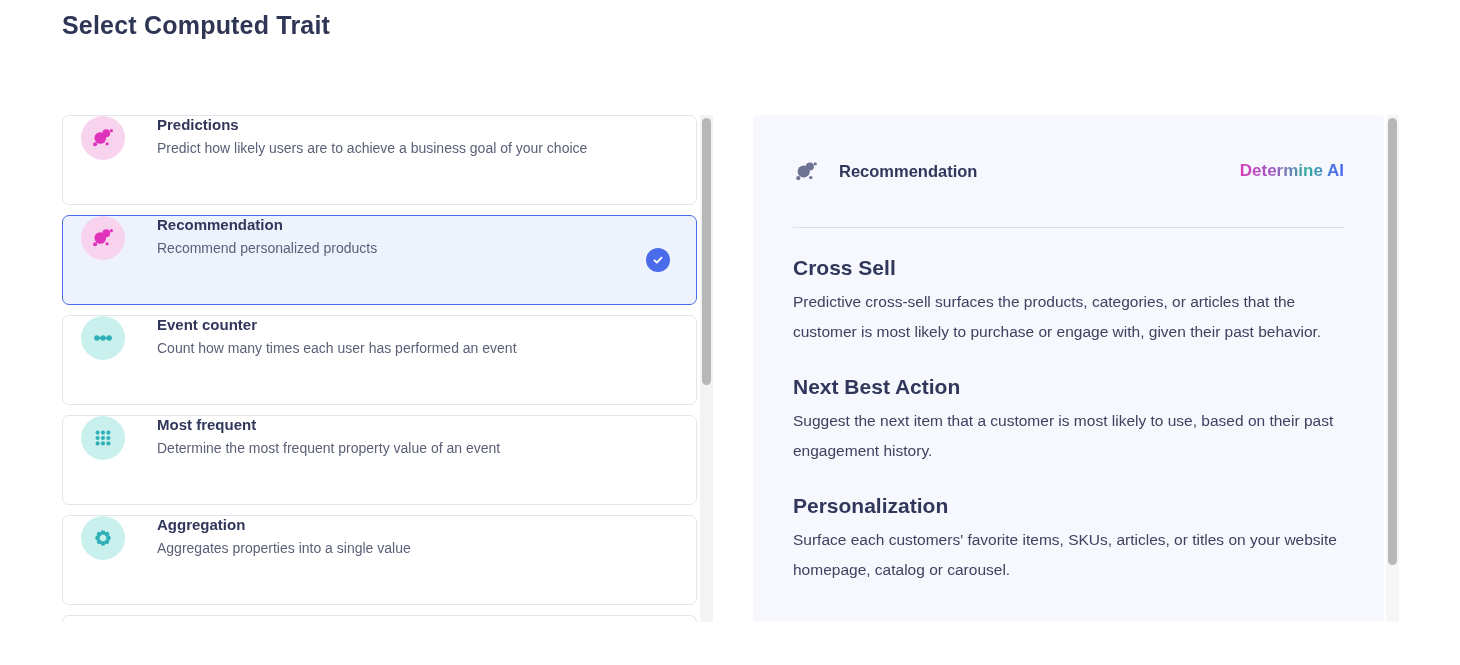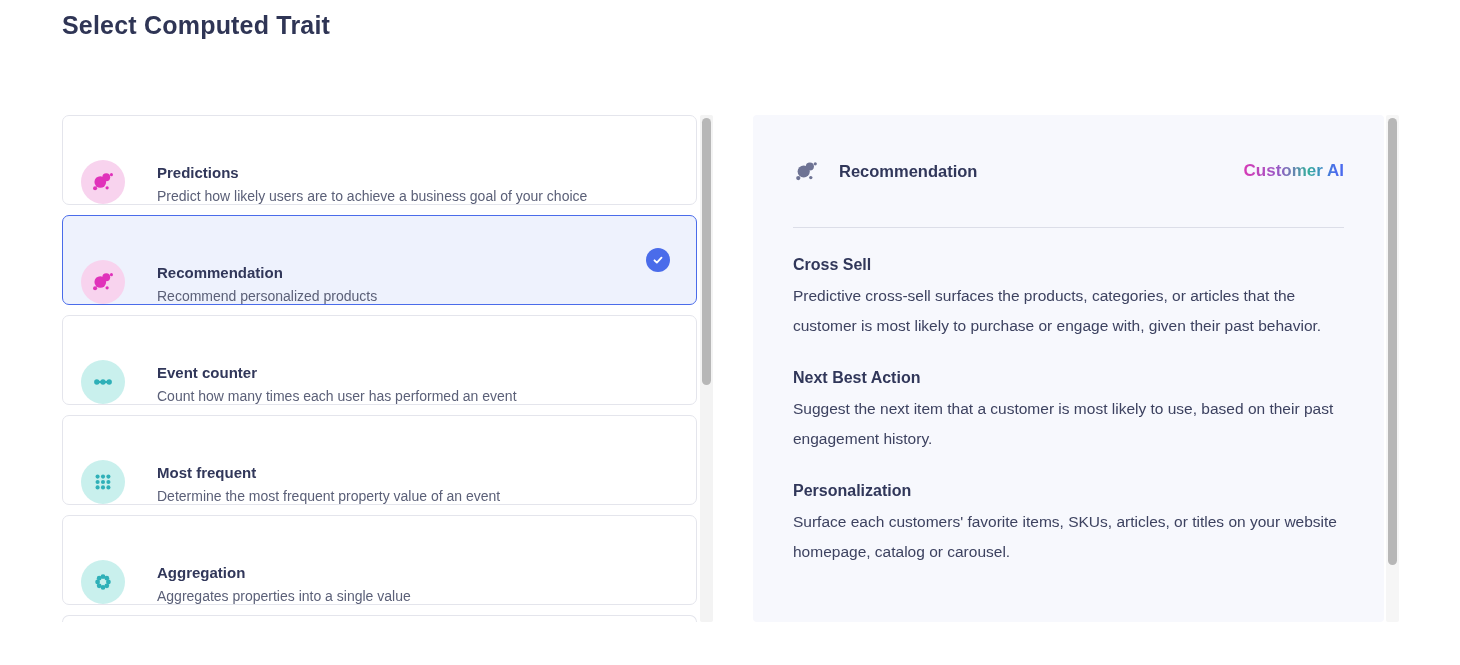--- a/index.html
+++ b/index.html
@@ -23,21 +23,21 @@
     width: 635px; height: 507px;
     display: flex; flex-direction: column; gap: 10px;
     overflow: hidden;
   }
   .trait-card {
     position: relative;
     flex: 0 0 90px;
     background: #ffffff;
     border: 1px solid var(--card-border);
     border-radius: 7px;
-    display: flex; align-items: flex-end;
+    display: flex; align-items: flex-start;
     padding: 0 24px 0 18px;
     cursor: pointer;
   }
   .trait-card.selected {
     background: var(--selected-bg);
     border: 1.5px solid var(--selected-blue);
   }
   .trait-card.partial {
     flex: 0 0 30px;
     border-bottom: none;
@@ -119,21 +119,21 @@
     -webkit-text-fill-color: transparent;
   }
   .panel-divider {
     margin-top: 40px;
     border: none;
     border-top: 1px solid var(--divider);
     height: 0;
   }
   .panel-section { margin-top: 28px; }
   .section-heading {
-    font-size: 16px; font-weight: 700;
+    font-size: 21px; font-weight: 700;
     color: var(--item-title-text);
     margin-bottom: 7px;
   }
   .section-body {
     font-size: 15.5px;
     color: var(--body-text);
     line-height: 30px;
     max-width: 548px;
   }
 </style>
@@ -259,21 +259,21 @@
           <g fill="currentColor">
         <circle cx="9.5" cy="12" r="5.4"></circle>
             <circle cx="15" cy="7.6" r="3.6"></circle>
         <circle cx="19.8" cy="5.2" r="1.4"></circle>
             <circle cx="4.7" cy="17.8" r="1.9"></circle>
             <circle cx="15.8" cy="17.4" r="1.5"></circle>
       </g>
         </svg>
     </span>
     <span class="panel-title">Recommendation</span>
-    <span class="panel-badge">Customer AI</span>
+    <span class="panel-badge">Determine AI</span>
   </div>
   <hr class="panel-divider">
 
   <div class="panel-section">
     <div class="section-heading">Cross Sell</div>
     <div class="section-body">Predictive cross-sell surfaces the products, categories, or articles that the customer is most likely to purchase or engage with, given their past behavior.</div>
   </div>
 
   <div class="panel-section">
     <div class="section-heading">Next Best Action</div>

